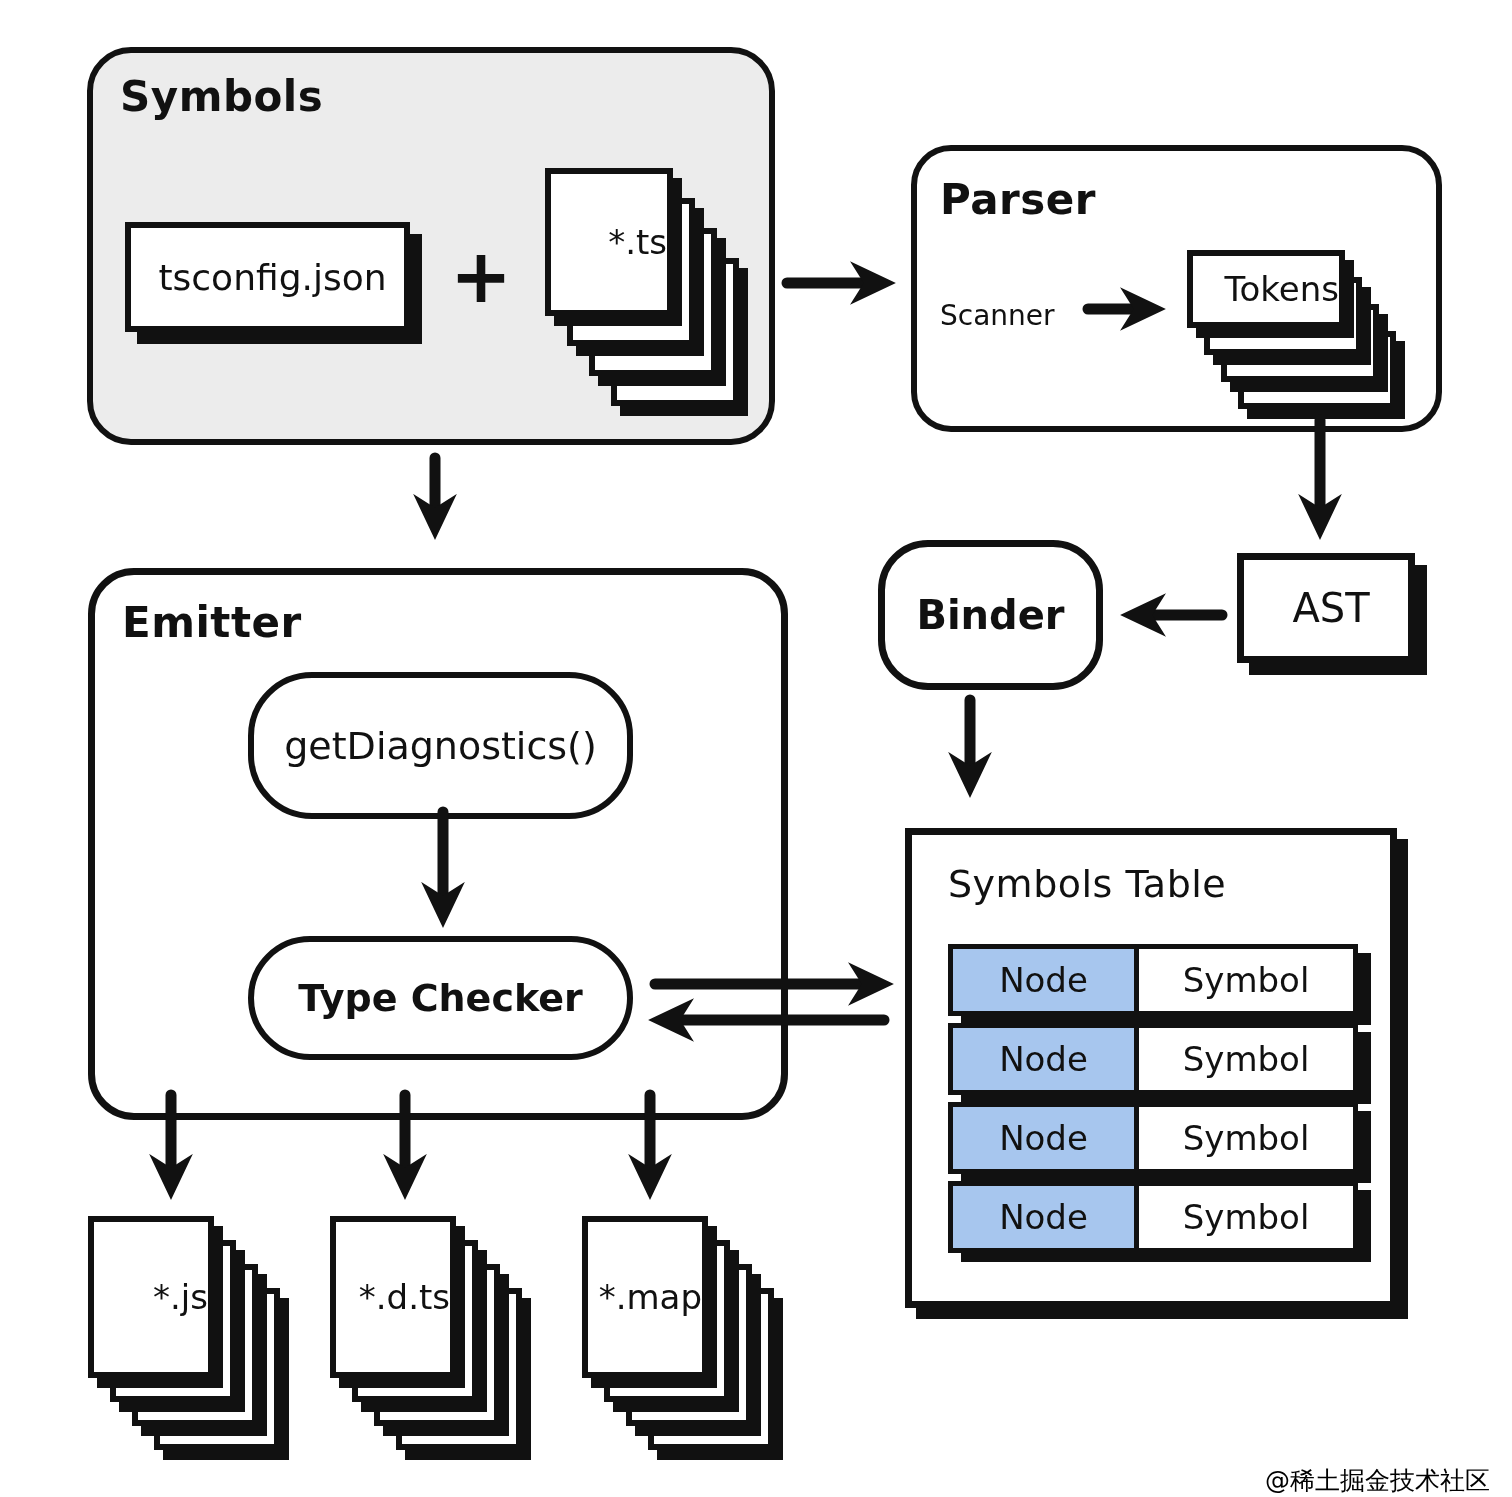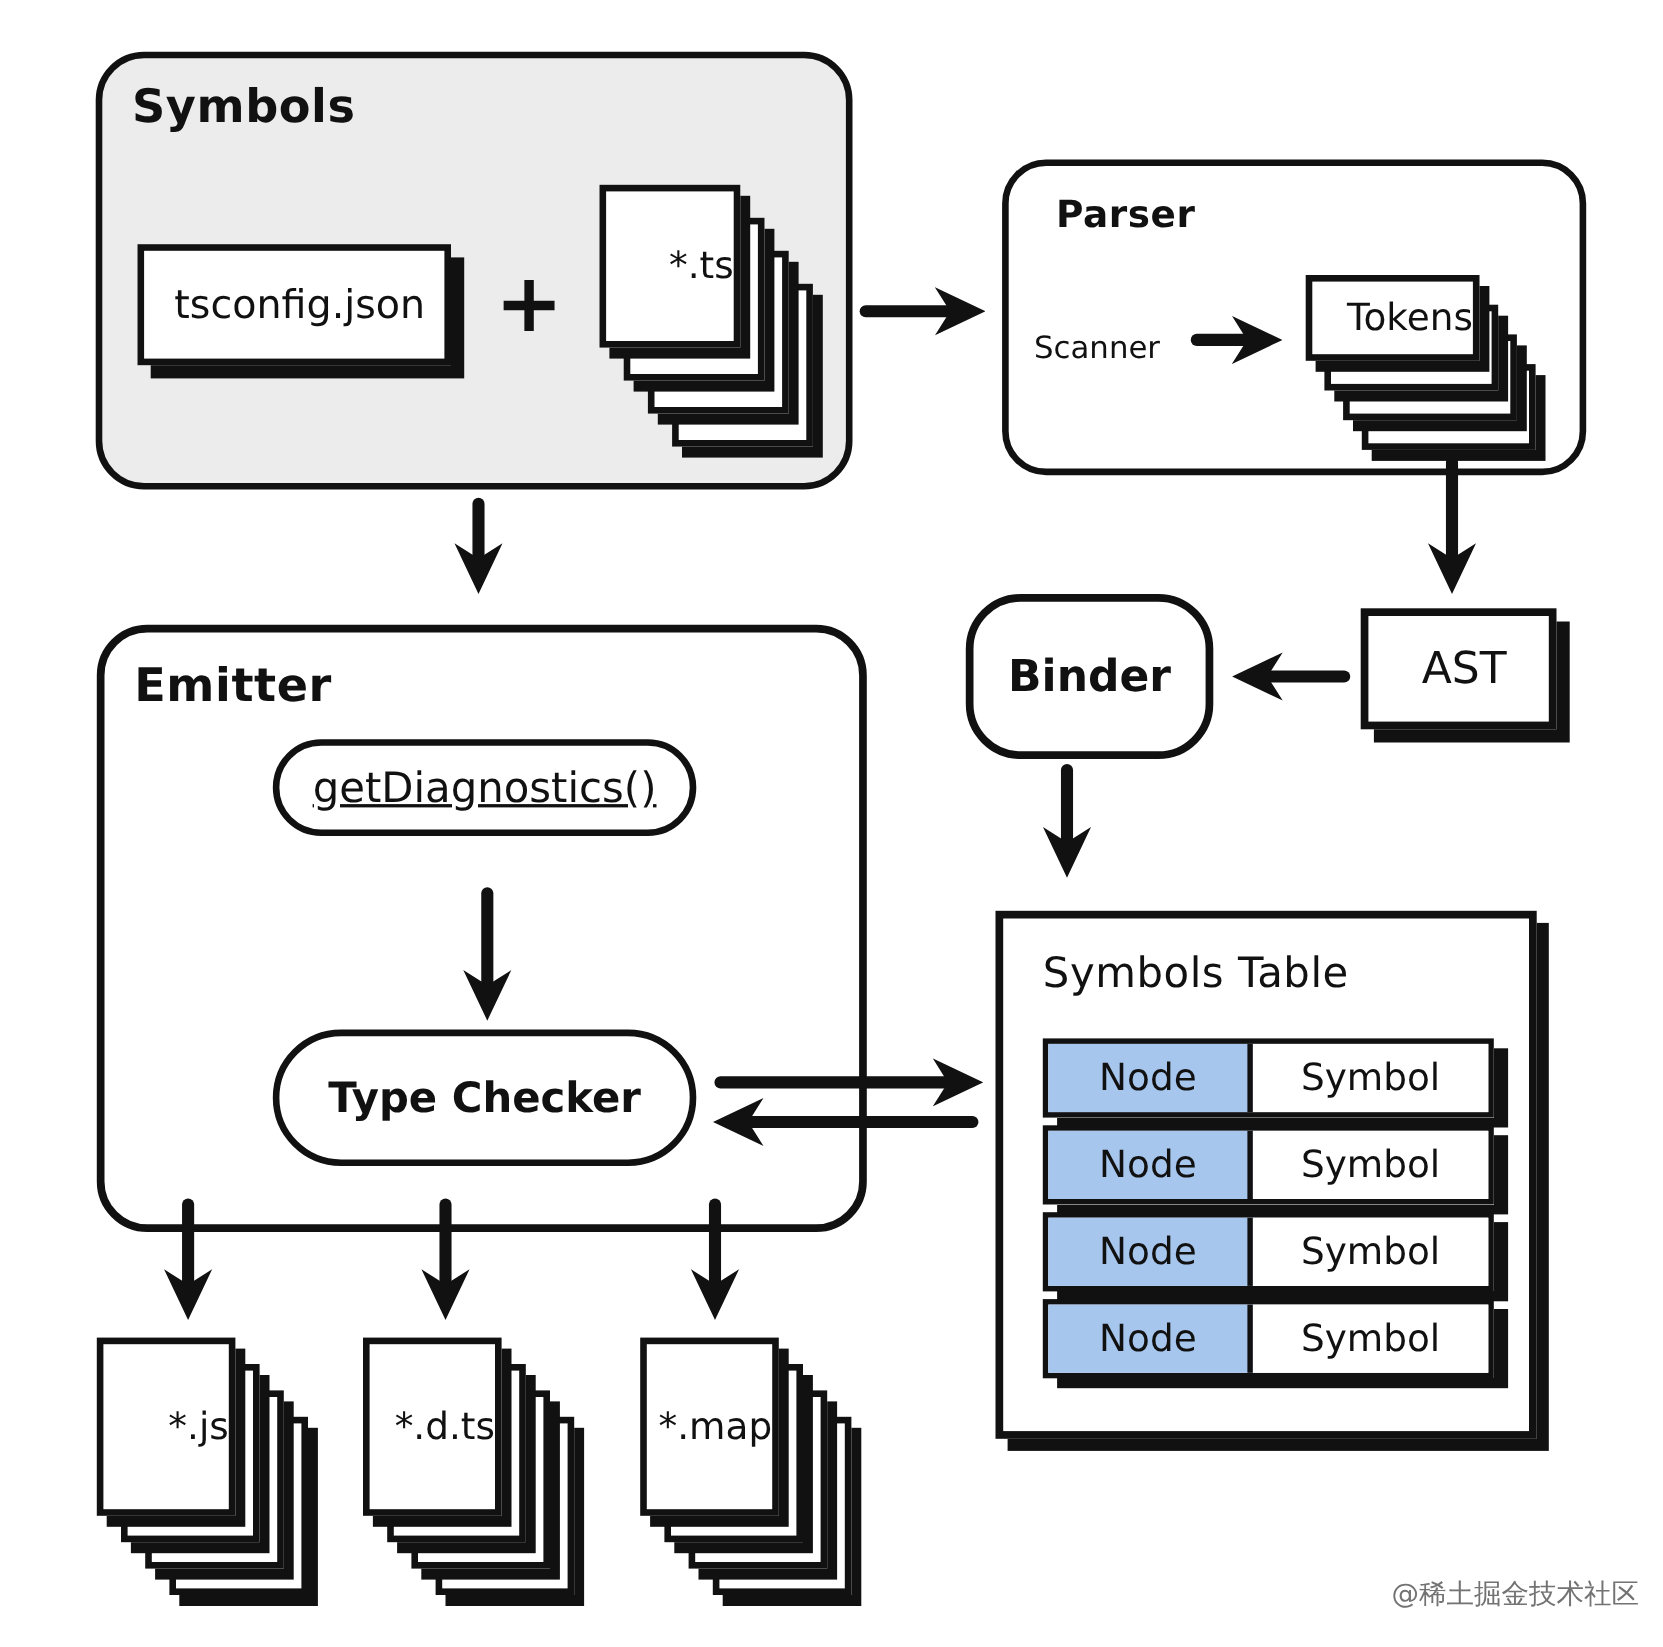--- a/index.html
+++ b/index.html
@@ -27,46 +27,46 @@
   .doc.o1{left:var(--ox);top:var(--oy);}
   .doc.front{left:0;top:0;display:flex;align-items:center;justify-content:flex-end;font-size:34px;}
   #ts-stack{left:545px;top:168px;--w:128px;--h:148px;--ox:22px;--oy:30px;}
   #tokens-stack{left:1187px;top:250px;--w:158px;--h:78px;--ox:17px;--oy:27px;}
   #tokens-stack .doc.front{font-size:34px;}
   #js-stack{left:88px;top:1216px;--w:126px;--h:162px;--ox:22px;--oy:24px;}
   #dts-stack{left:330px;top:1216px;--w:126px;--h:162px;--ox:22px;--oy:24px;}
   #map-stack{left:582px;top:1216px;--w:126px;--h:162px;--ox:22px;--oy:24px;}
   
   #parser{left:911px;top:145px;width:531px;height:287px;border-radius:40px;}
-  #parser-title{left:940px;top:175px;font-size:34px;margin-left:20px;}
+  #parser-title{left:940px;top:175px;font-size:42px;}
   #scanner-label{position:absolute;left:940px;top:288px;font-size:28px;margin-top:11px;}
   
   #ast{left:1237px;top:553px;width:178px;height:110px;border-width:7px;font-size:40px;}
   #binder{left:878px;top:540px;width:225px;height:150px;border-width:7px;border-radius:50px;
           font-size:40px;font-weight:bold;justify-content:center;}
   
   #symbols{left:905px;top:828px;width:492px;height:480px;border-width:7px;box-shadow:11px 11px 0 #111;}
   #symbols-title{left:948px;top:862px;font-size:38px;font-weight:normal;}
   #symbols-rows{position:absolute;left:948px;top:944px;width:410px;}
   .s-row{display:flex;border:5px solid #111;box-shadow:13px 9px 0 #111;margin-bottom:7px;height:62px;}
   .s-cell{display:flex;align-items:center;justify-content:center;font-size:34px;box-sizing:border-box;}
   .s-node{width:186px;background:#a7c6ee;border-right:5px solid #111;}
   .s-symbol{flex:1;background:#fff;}
   
   #emitter{left:88px;top:568px;width:700px;height:552px;border-width:7px;border-radius:46px;}
   #emitter-title{left:122px;top:598px;font-size:42px;}
-  #getdiag{position:absolute;left:248px;top:672px;width:385px;height:88px;border:6px solid #111;
-           border-radius:64px;background:#fff;box-sizing:border-box;font-size:38px;text-decoration:underline;}
+  #getdiag{position:absolute;left:248px;top:672px;width:385px;height:147px;border:6px solid #111;
+           border-radius:64px;background:#fff;box-sizing:border-box;font-size:38px;}
   #typechecker{position:absolute;left:248px;top:936px;width:385px;height:124px;border:6px solid #111;
            border-radius:64px;background:#fff;box-sizing:border-box;font-size:38px;font-weight:bold;}
   
   #arrows{position:absolute;left:0;top:0;width:1512px;height:1497px;pointer-events:none;z-index:40;}
   #arrows line{stroke:#111;stroke-width:11;stroke-linecap:round;}
   
-  #watermark{position:absolute;right:22px;bottom:32px;font-size:25px;color:#737373;}
+  #watermark{position:absolute;right:22px;bottom:0;font-size:25px;color:#000000;}
 </style>
 </head>
 <body>
 
 <div id="canvas">
 
   <div id="program" class="rbox"></div>
   <div id="program-title" class="box-title">Symbols</div>
   <div id="tsconfig" class="sqbox shadow center">
     <span>tsconfig.json</span>

